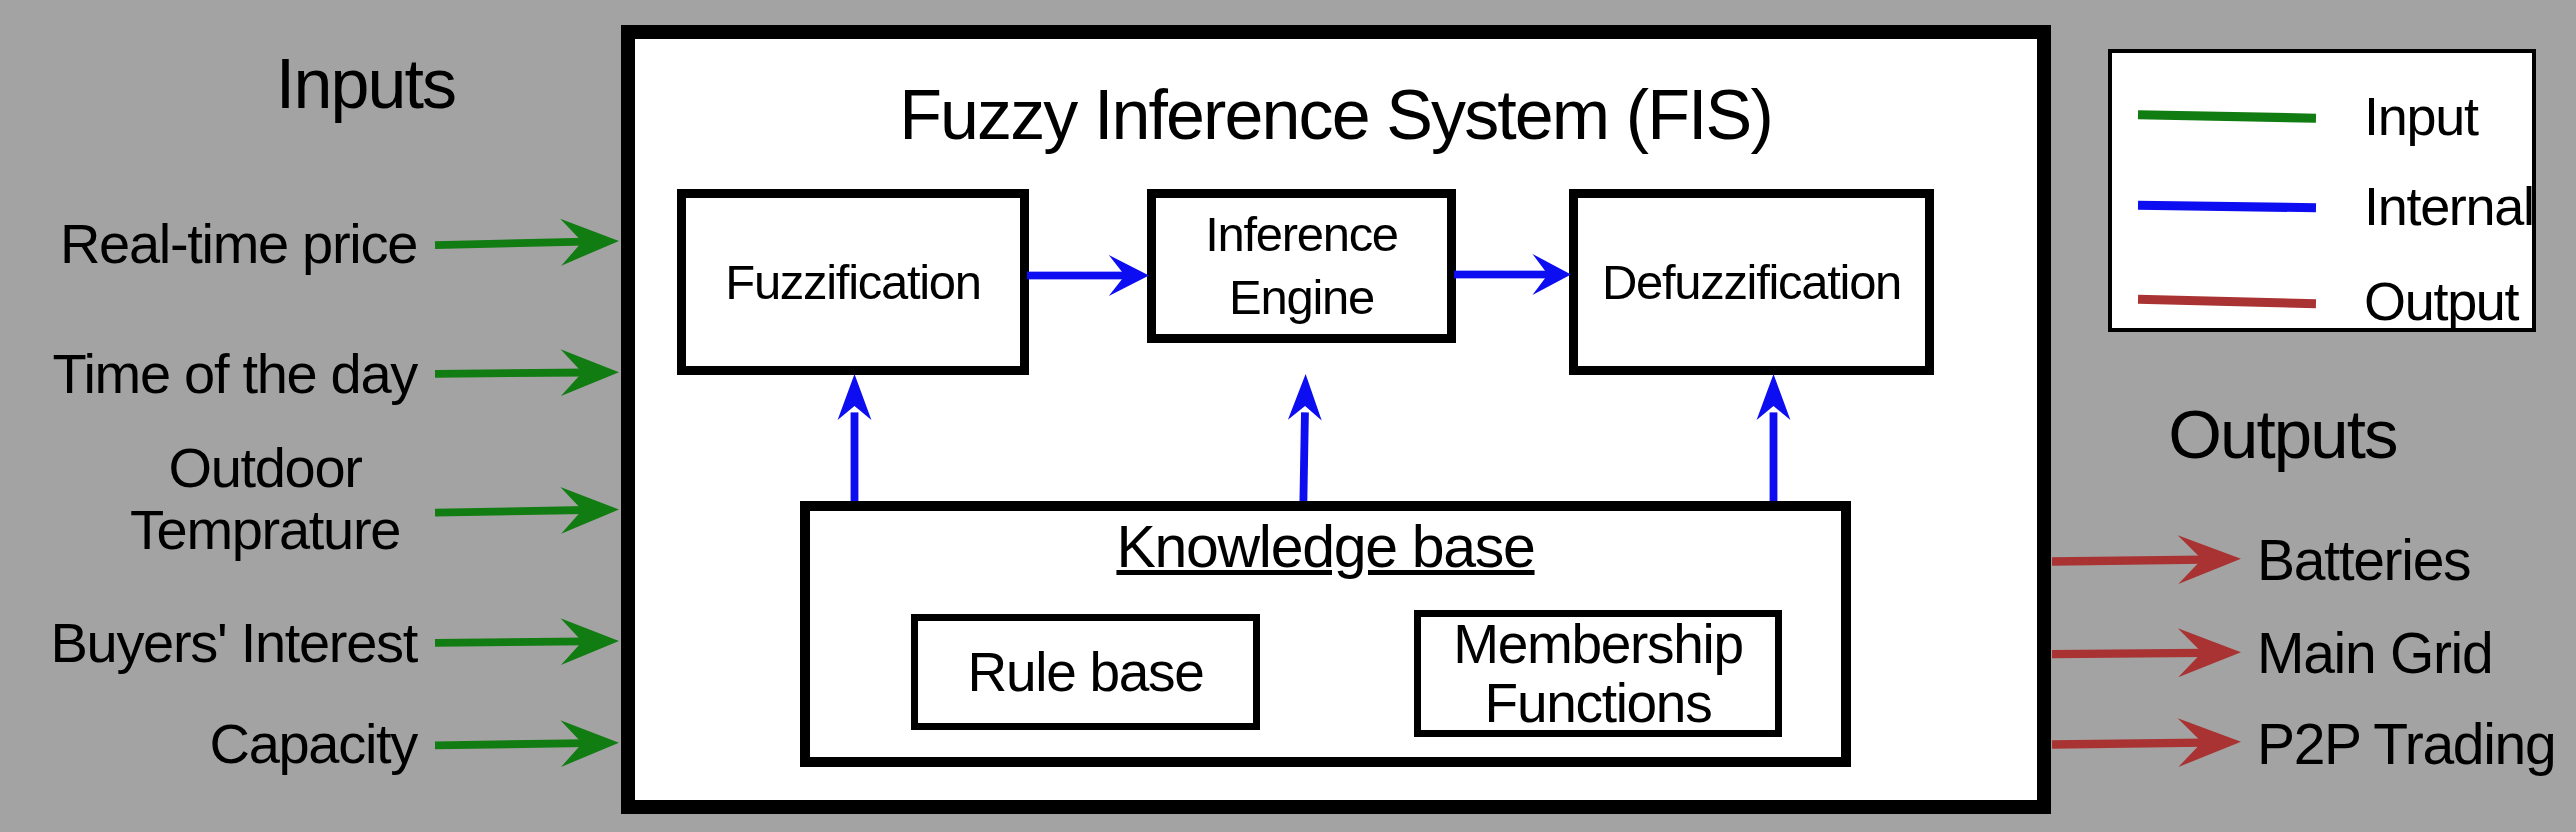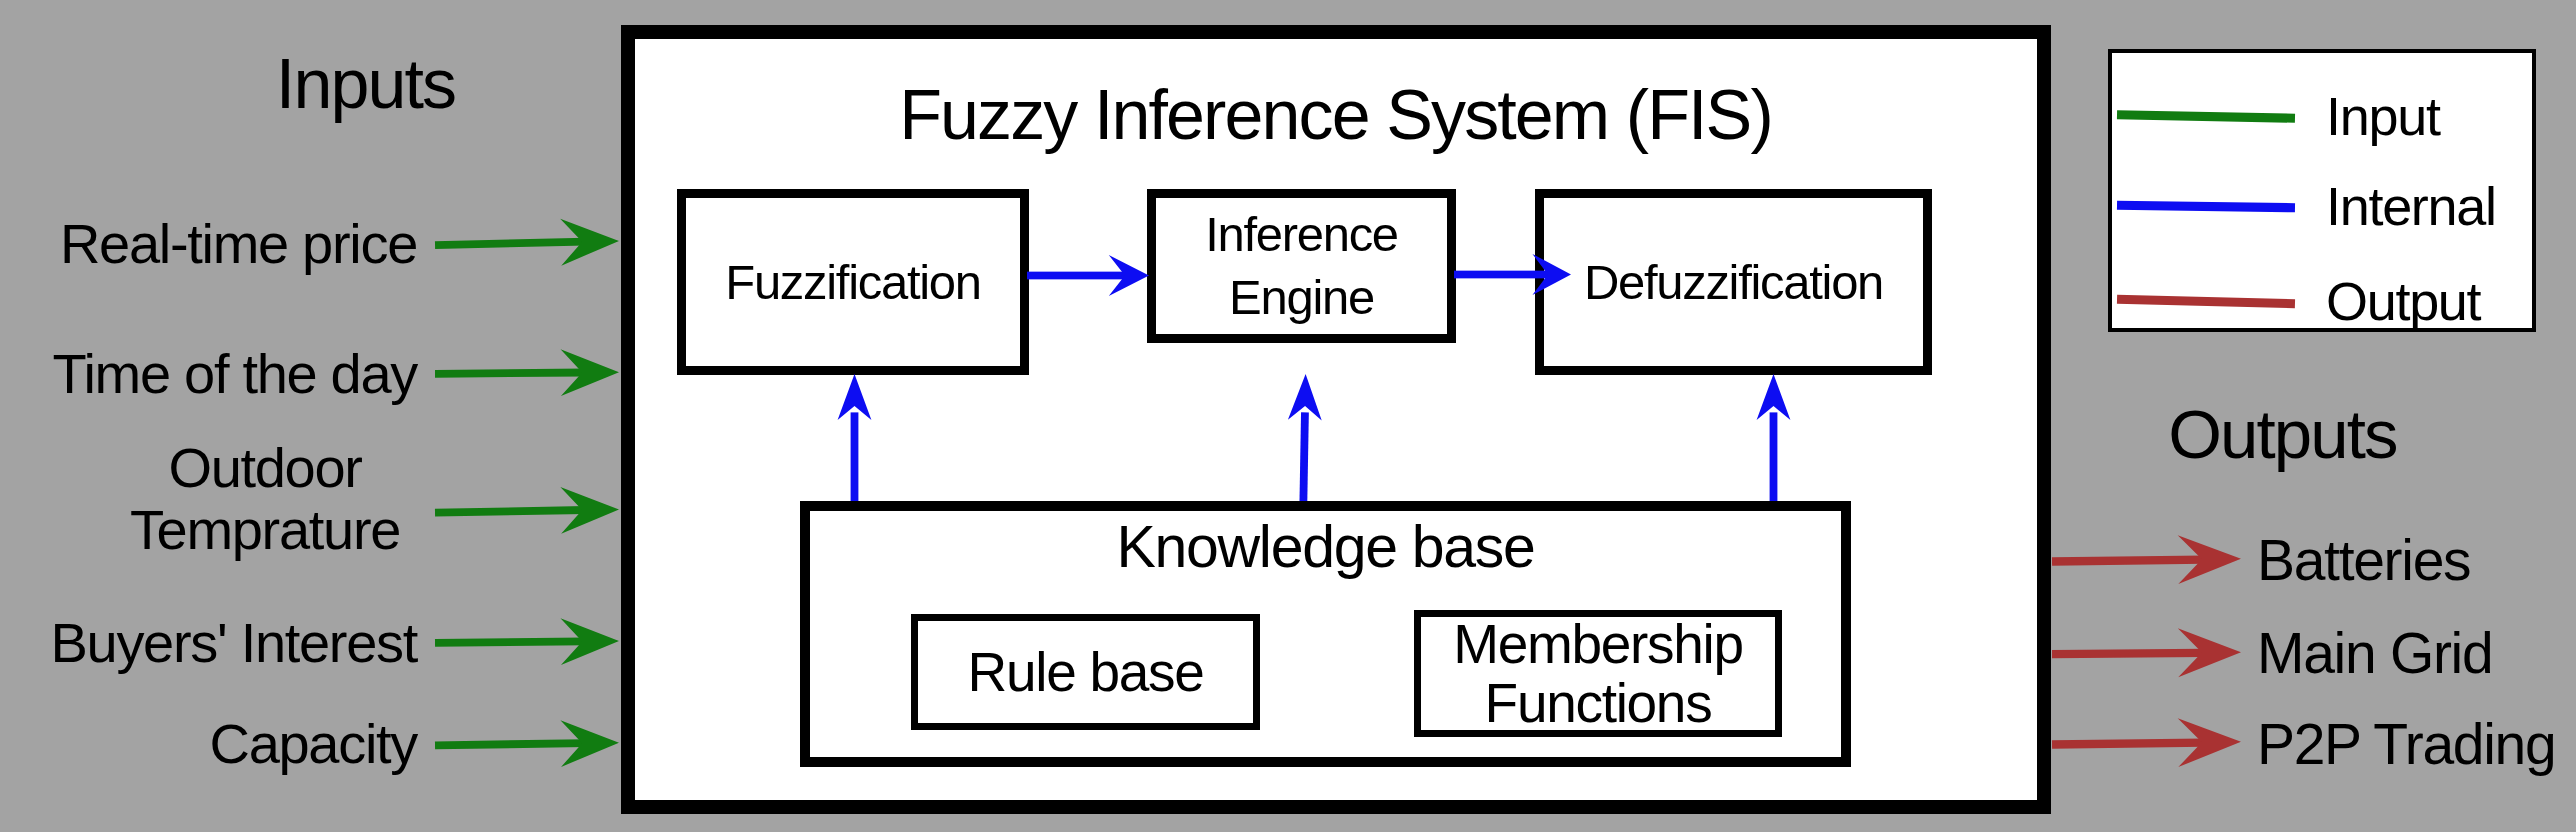--- a/index.html
+++ b/index.html
@@ -35,45 +35,45 @@
   .fis-box   { left:621px; top:24.6px; width:1430px; height:789px;
                border:14.2px solid #000; box-sizing:border-box; background:#fff; }
   .fis-title { left:711px; top:37px; width:1249px;margin-top:39px; }
 
   
   .stage { border:9px solid #000; box-sizing:border-box; background:#fff;
            display:flex; align-items:center; justify-content:center;
            font-size:49px; line-height:63px; letter-spacing:-1.3px; text-align:center; }
   .stage-fuzz  { left:677px; top:189px; width:352px; height:186px; }
   .stage-infer { left:1147px; top:189px; width:309px; height:154px; }
-  .stage-defuz { left:1535px; top:189px; width:397px; height:186px;text-align:center; }
+  .stage-defuz { left:1569px; top:189px; width:365px; height:186px;text-align:center; }
 
   .barr-h { height:45px; }
   .ba-1 { left:1027px; top:253px; width:122px; }
   .ba-2 { left:1454px; top:252px; width:117px; }
   .barr-v { width:39px; height:128px; top:374px; }
   .bv-1 { left:835px; }
   .bv-2 { left:1285px; transform:rotate(1deg); }
   .bv-3 { left:1754px; }
 
   
   .kb-box   { left:800px; top:501px; width:1051px; height:266px;
               border:10.3px solid #000; box-sizing:border-box; background:#fff; }
   .kb-title { left:800px; top:514px; width:1051px; text-align:center;
-              font-size:59px; line-height:67px; letter-spacing:-1.3px; }
+              font-size:59px; line-height:67px; letter-spacing:-1.3px;text-decoration:underline; }
   .kb-child { border:7.1px solid #000; box-sizing:border-box; background:#fff;
               display:flex; align-items:center; justify-content:center;
               font-size:55px; line-height:59px; letter-spacing:-1.3px; text-align:center;margin-left:24px; }
   .kb-rule  { left:887px; top:614px; width:349px; height:116px; }
   .kb-memb  { left:1390px; top:610px; width:368px; height:127px; }
 
   
   .legend-box { left:2108px; top:49px; width:428px; height:283px;
                 border:4.5px solid #000; box-sizing:border-box; background:#fff; }
-  .legend-row { position:absolute; left:5px; height:58px; display:flex; align-items:center; }
+  .legend-row { position:absolute; left:26px; height:58px; display:flex; align-items:center;gap:17px; }
   .lr-1 { top:34px; }
   .lr-2 { top:124px; }
   .lr-3 { top:219px; }
   .legend-swatch { width:178px; height:13px; }
   .lr-1 .legend-swatch { transform:rotate(1.1deg); }
   .lr-2 .legend-swatch { transform:rotate(0.8deg); }
   .lr-3 .legend-swatch { transform:rotate(1.4deg); }
   .legend-label { margin-left:31px; font-size:54px; letter-spacing:-1.3px; }
 
   

